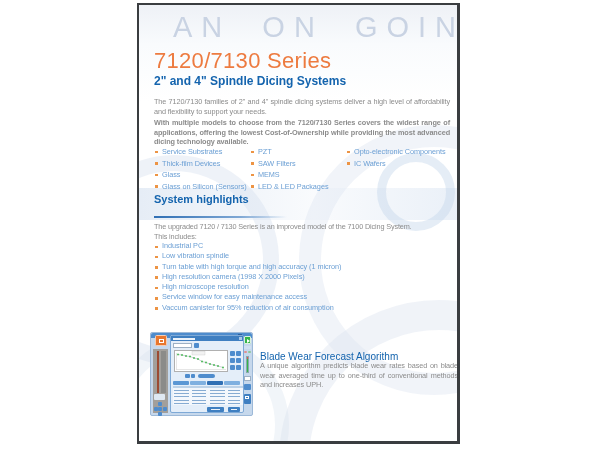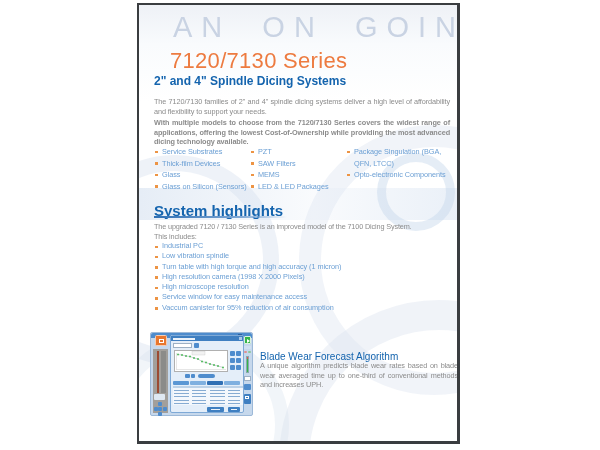--- a/index.html
+++ b/index.html
@@ -19,35 +19,35 @@
   .d4 { left:140px; top:295px; width:320px; height:320px; border:30px solid rgba(221,229,239,.45); }
   .d5 { left:-30px; top:330px; width:180px; height:180px; border:14px solid rgba(216,226,239,.35); }
   .band { position:absolute; left:0; top:183px; width:100%; height:32px; z-index:0;
           background:linear-gradient(90deg,rgba(199,215,235,.45),rgba(226,234,245,.2) 55%,rgba(203,218,237,.4)); }
 
   .content { position:absolute; inset:0; z-index:1; }
 
   .banner { position:absolute; left:34px; top:6px; font-size:29px; color:#c9d3e3;
             letter-spacing:9px; word-spacing:14px; white-space:nowrap; font-weight:400; }
 
-  .title { position:absolute; left:15px; top:43px; font-size:22px; color:#ED7B40; letter-spacing:.3px;margin-left:16px; }
+  .title { position:absolute; left:15px; top:43px; font-size:22px; color:#ED7B40; letter-spacing:.3px; }
   .subtitle { position:absolute; left:15px; top:69px; font-size:12px; font-weight:bold; color:#1464AE; }
 
   .body-txt { color:#8c8c8c; font-size:7.3px; line-height:9.6px; letter-spacing:-.1px; text-align:justify; }
   .p1 { position:absolute; left:15px; top:92px; width:296px; }
   .p2 { position:absolute; left:15px; top:113px; width:296px;font-weight:bold; }
 
   .apps { position:absolute; top:141px; list-style:none; }
   .apps li, .hl-list li { position:relative; padding-left:8px; color:#6b9fd4;
         font-size:7.3px; letter-spacing:-.05px; }
   .apps li { line-height:11.5px; }
   .blt { position:absolute; left:1px; top:4.5px; width:2.6px; height:2.6px; background:#ED9444; }
   .col1 { left:15px; width:95px; } .col2 { left:111px; width:85px; } .col3 { left:207px; width:103px; }
 
-  .sys-head { position:absolute; left:15px; top:197px; font-size:15px; font-weight:bold; color:#1464AE;text-align:right; }
+  .sys-head { position:absolute; left:15px; top:188px; font-size:11px; font-weight:bold; color:#1464AE;text-align:right; }
   .sys-rule { position:absolute; left:15px; top:211px; width:133px; height:2px;
               background:linear-gradient(90deg,#2f6fb4,#7fa8d5 65%,rgba(127,168,213,0)); }
   .hl-intro { position:absolute; left:15px; top:217px; width:302px; color:#8c8c8c;
               font-size:7.3px; line-height:9.6px; letter-spacing:-.15px; white-space:nowrap; }
   .hl-list { position:absolute; left:15px; top:236px; width:300px; list-style:none; }
   .hl-list li { line-height:10.3px; }
 
   .blade-head { position:absolute; left:121px; top:346px; font-size:10px; font-weight:normal; color:#1464AE; }
   .blade-body { position:absolute; left:121px; top:356px; width:198px; }
 
@@ -134,22 +134,23 @@
       <li><span class="blt"></span><span>Glass</span></li>
       <li><span class="blt"></span><span>Glass on Silicon (Sensors)</span></li>
     </ul>
     <ul class="apps col2">
       <li><span class="blt"></span><span>PZT</span></li>
       <li><span class="blt"></span><span>SAW Filters</span></li>
       <li><span class="blt"></span><span>MEMS</span></li>
       <li><span class="blt"></span><span>LED &amp; LED Packages</span></li>
     </ul>
     <ul class="apps col3">
-      <li><span class="blt"></span><span>Package Singulation (BGA, QFN, LTCC)</span></li>
+      <li><span class="blt"></span></li>
       <li><span class="blt"></span><span>Opto-electronic Components</span></li>
+      <li><span class="blt"></span><span>IC Wafers</span></li>
     </ul>
 
     <div class="sys-head">System highlights</div>
     <div class="sys-rule"></div>
 
     <div class="hl-intro">
       <div>The upgraded 7120 / 7130 Series is an improved model of the 7100 Dicing System.</div>
       <div>This includes:</div>
     </div>
 

